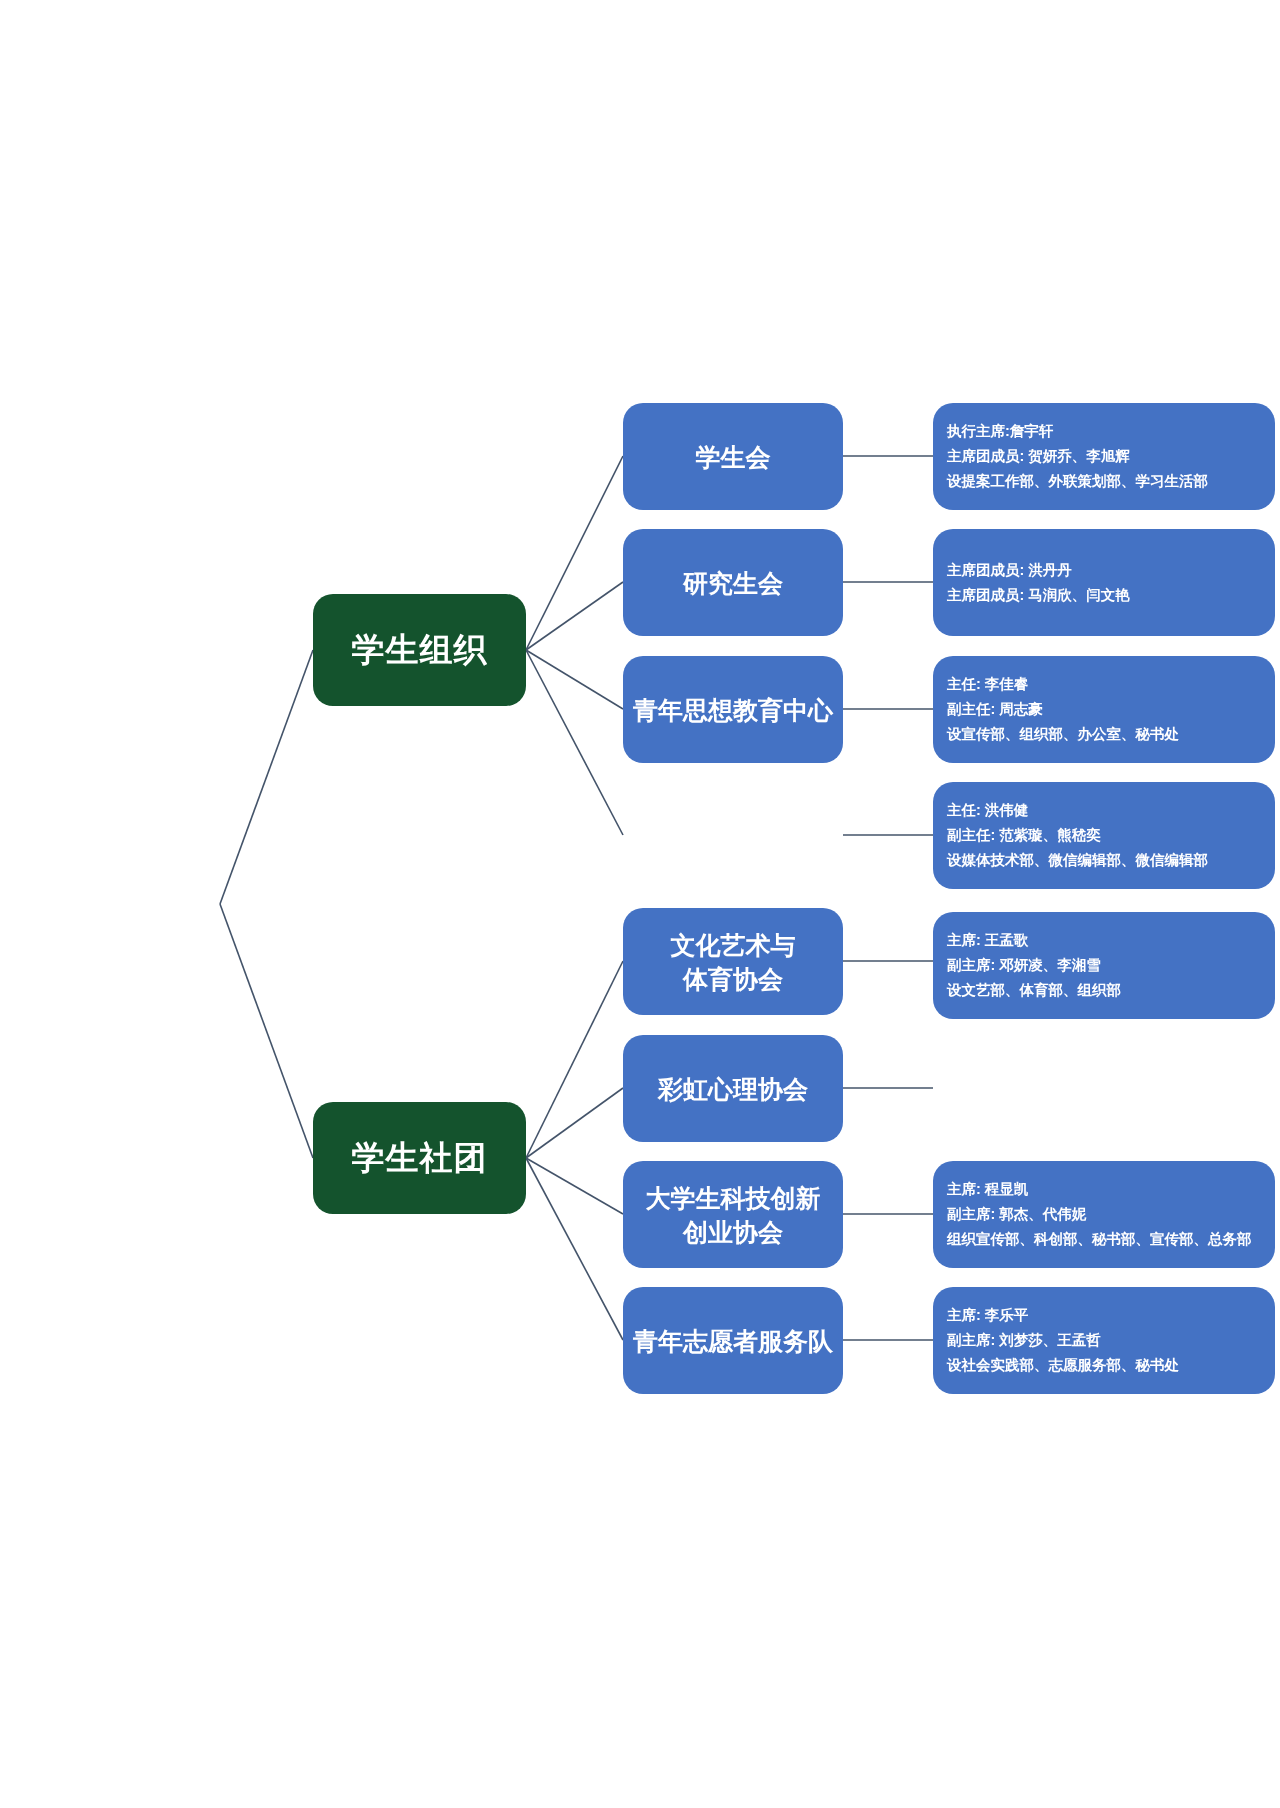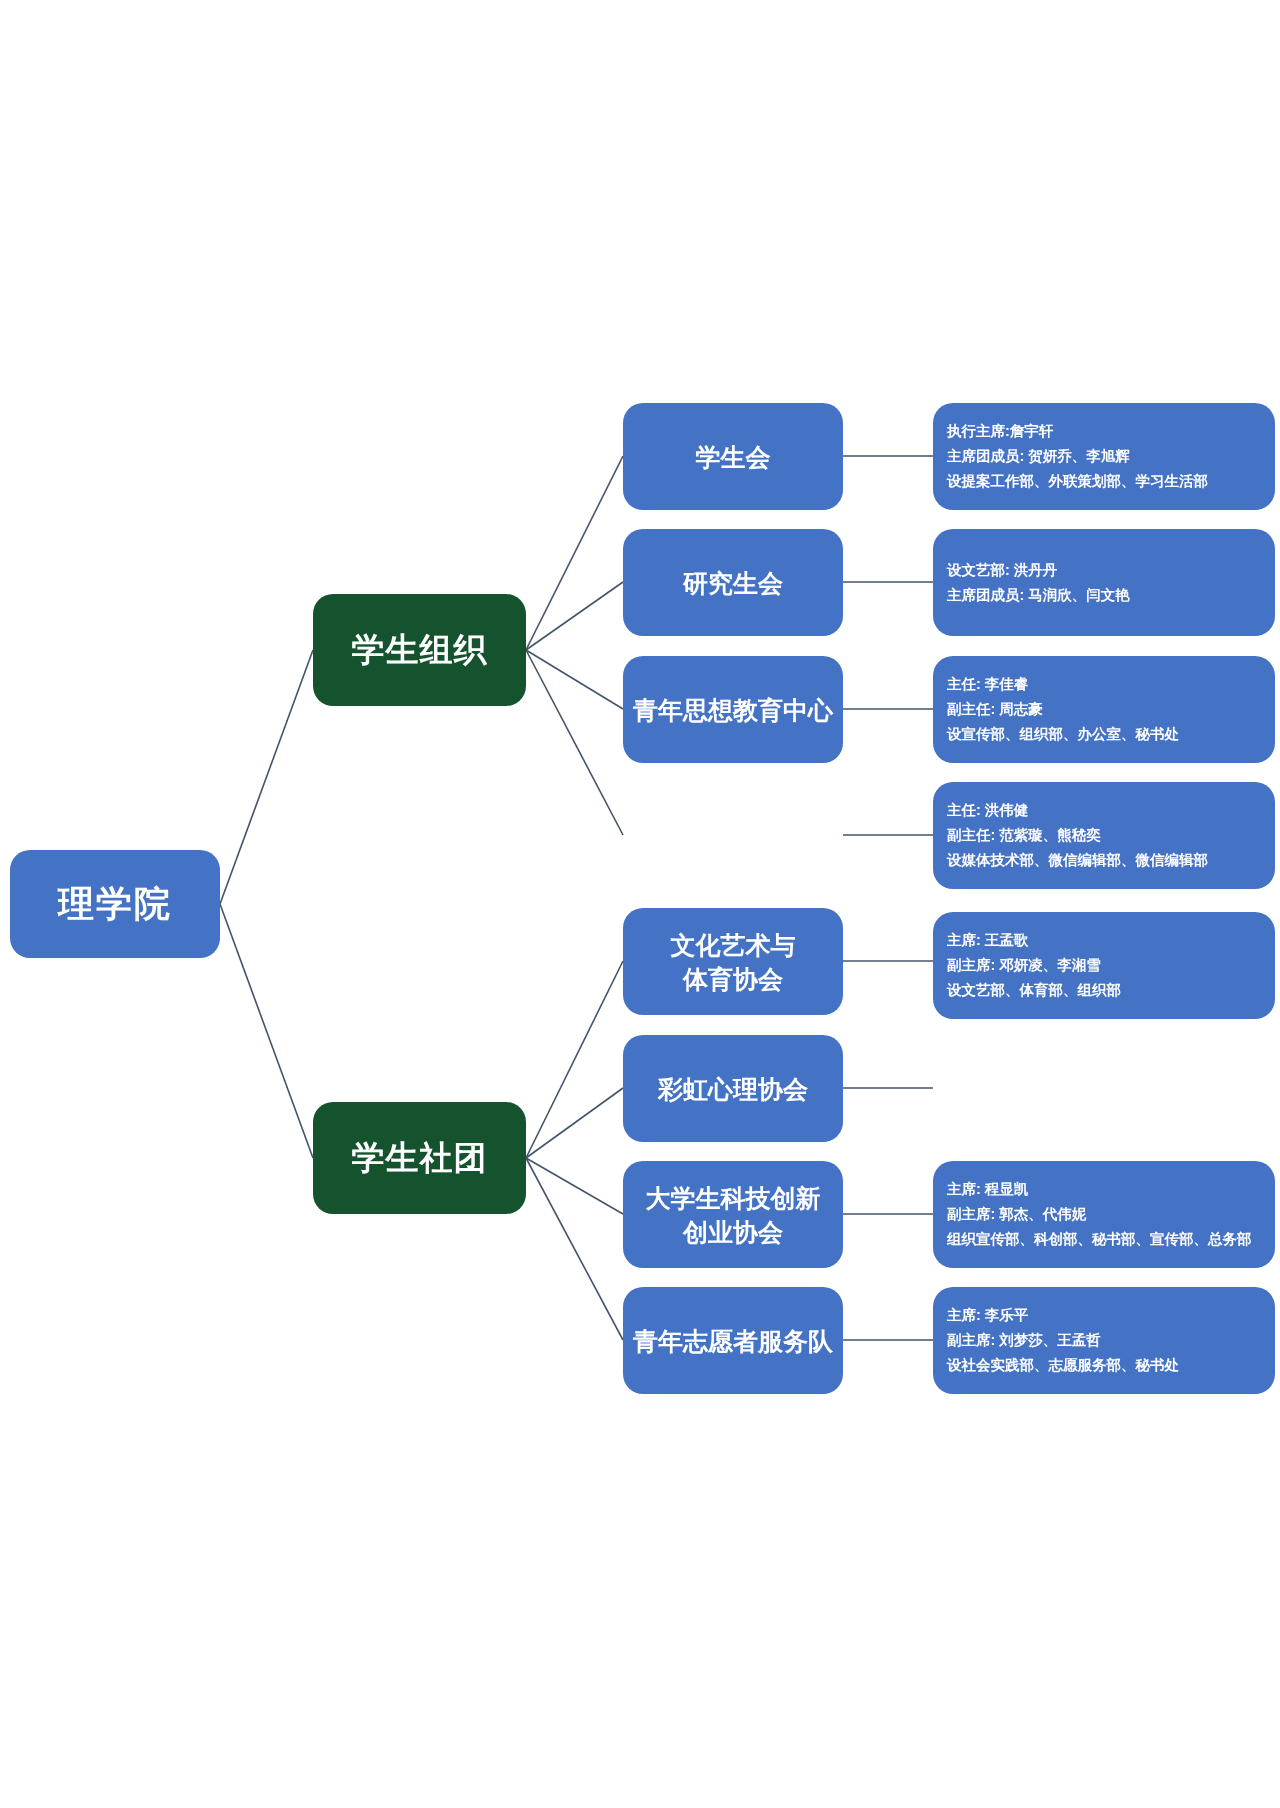--- a/index.html
+++ b/index.html
@@ -52,23 +52,20 @@
       <line x1="843" y1="582" x2="933" y2="582"></line>
       <line x1="843" y1="709" x2="933" y2="709"></line>
       <line x1="843" y1="835" x2="933" y2="835"></line>
       <line x1="843" y1="961" x2="933" y2="961"></line>
       <line x1="843" y1="1088" x2="933" y2="1088"></line>
       <line x1="843" y1="1214" x2="933" y2="1214"></line>
       <line x1="843" y1="1340" x2="933" y2="1340"></line>
     </g>
   </svg>
 
-  <div class="node blue root">
-    <span>理学院</span>
-  </div>
 
   <div class="node green group" style="top:594px">
     <span>学生组织</span>
   </div>
   <div class="node green group" style="top:1102px">
     <span>学生社团</span>
   </div>
 
   <div class="node blue mid" style="top:403px">
     <span>学生会</span>
@@ -98,21 +95,21 @@
     <span>青年志愿者服务队</span>
 
   </div>
 
   <div class="node blue detail" style="top:403px">
     <span class="dline">执行主席:詹宇轩</span>
     <span class="dline">主席团成员: 贺妍乔、李旭辉</span>
     <span class="dline">设提案工作部、外联策划部、学习生活部</span>
   </div>
   <div class="node blue detail" style="top:529px">
-    <span class="dline">设文艺部: 洪丹丹</span>
+    <span class="dline">主席团成员: 洪丹丹</span>
     <span class="dline">主席团成员: 马润欣、闫文艳</span>
 
   </div>
   <div class="node blue detail" style="top:656px">
     <span class="dline">主任: 李佳睿</span>
     <span class="dline">副主任: 周志豪</span>
     <span class="dline">设宣传部、组织部、办公室、秘书处</span>
   </div>
   <div class="node blue detail" style="top:782px">
     <span class="dline">主任: 洪伟健</span>

